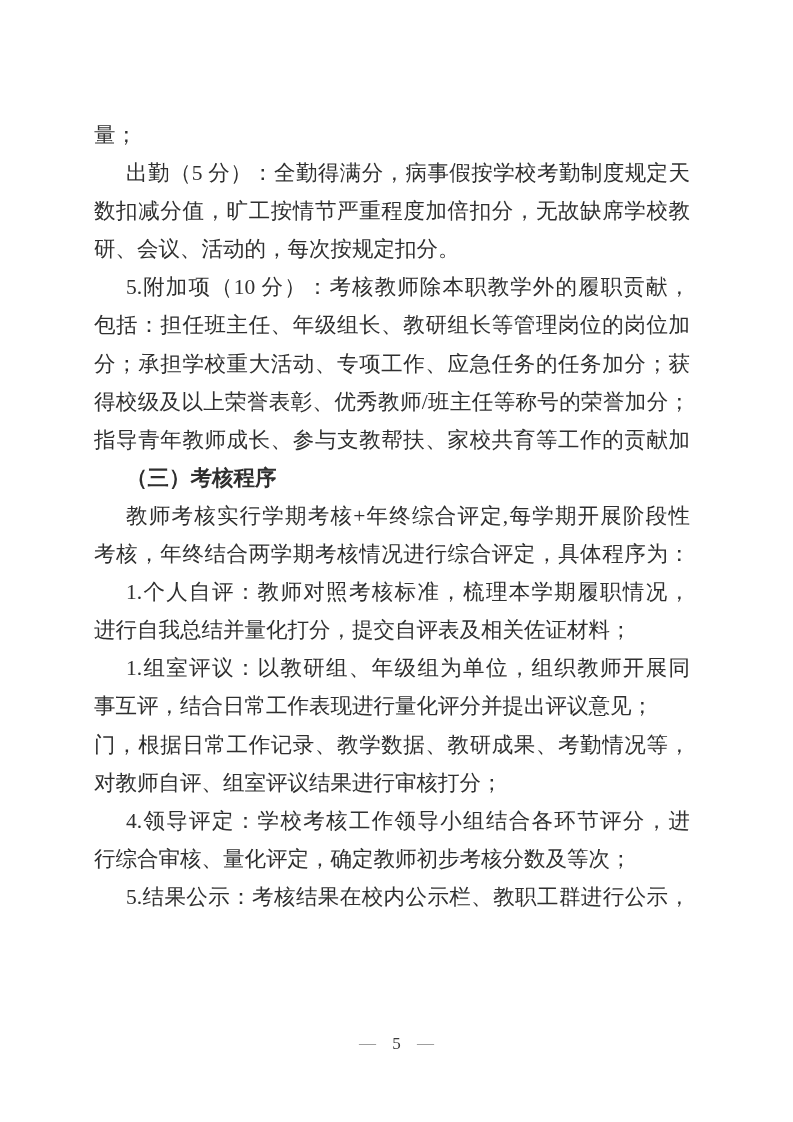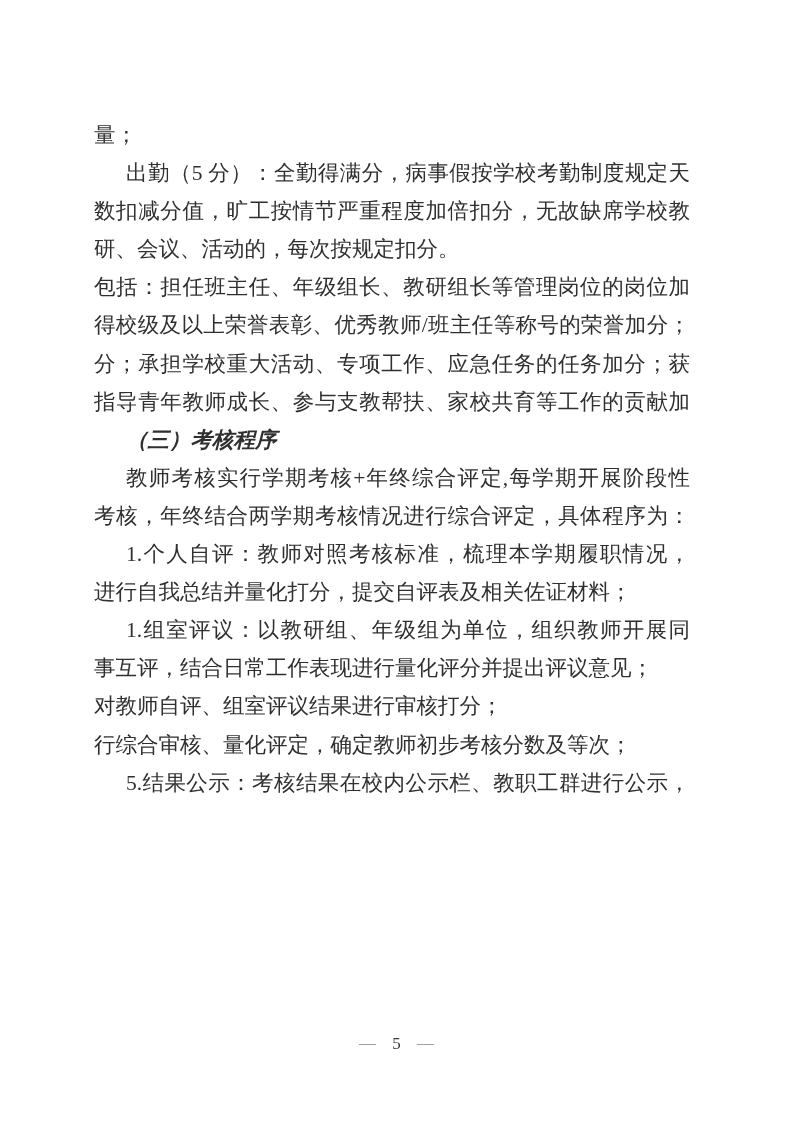--- a/index.html
+++ b/index.html
@@ -34,21 +34,20 @@
   .line.jst {
     text-align: justify;
     text-align-last: justify;
     text-justify: inter-character;
   }
   .line.ind {
     padding-left: 32px;
   }
   .line.hd {
     font-weight: bold;
-    font-style: italic;
   }
   .footer {
     position: absolute;
     left: 0;
     top: 1033px;
     width: 100%;
     height: 22px;
     line-height: 22px;
     text-align: center;
     font-size: 17px;
@@ -66,32 +65,35 @@
 </head>
 <body>
 
 <div class="page">
 
   <div class="doc-body">
       <div class="line">量；</div>
       <div class="line ind jst">出勤（5 分）：全勤得满分，病事假按学校考勤制度规定天</div>
       <div class="line jst">数扣减分值，旷工按情节严重程度加倍扣分，无故缺席学校教</div>
       <div class="line">研、会议、活动的，每次按规定扣分。</div>
+      <div class="line ind jst">5.附加项（10 分）：考核教师除本职教学外的履职贡献，</div>
       <div class="line jst">包括：担任班主任、年级组长、教研组长等管理岗位的岗位加</div>
+      <div class="line jst">分；承担学校重大活动、专项工作、应急任务的任务加分；获</div>
       <div class="line jst">得校级及以上荣誉表彰、优秀教师/班主任等称号的荣誉加分；</div>
-      <div class="line jst">分；承担学校重大活动、专项工作、应急任务的任务加分；获</div>
       <div class="line jst">指导青年教师成长、参与支教帮扶、家校共育等工作的贡献加</div>
       <div class="line ind hd">（三）考核程序</div>
       <div class="line ind jst">教师考核实行学期考核+年终综合评定,每学期开展阶段性</div>
       <div class="line jst">考核，年终结合两学期考核情况进行综合评定，具体程序为：</div>
       <div class="line ind jst">1.个人自评：教师对照考核标准，梳理本学期履职情况，</div>
       <div class="line">进行自我总结并量化打分，提交自评表及相关佐证材料；</div>
       <div class="line ind jst">1.组室评议：以教研组、年级组为单位，组织教师开展同</div>
       <div class="line">事互评，结合日常工作表现进行量化评分并提出评议意见；</div>
+      <div class="line jst">门，根据日常工作记录、教学数据、教研成果、考勤情况等，</div>
       <div class="line">对教师自评、组室评议结果进行审核打分；</div>
+      <div class="line ind jst">4.领导评定：学校考核工作领导小组结合各环节评分，进</div>
       <div class="line">行综合审核、量化评定，确定教师初步考核分数及等次；</div>
       <div class="line ind jst">5.结果公示：考核结果在校内公示栏、教职工群进行公示，</div>
     </div>
 
   <div class="footer">
     <span class="dash">—</span>
     <span class="pagenum">5</span>
     <span class="dash">—</span>
   </div>
 

